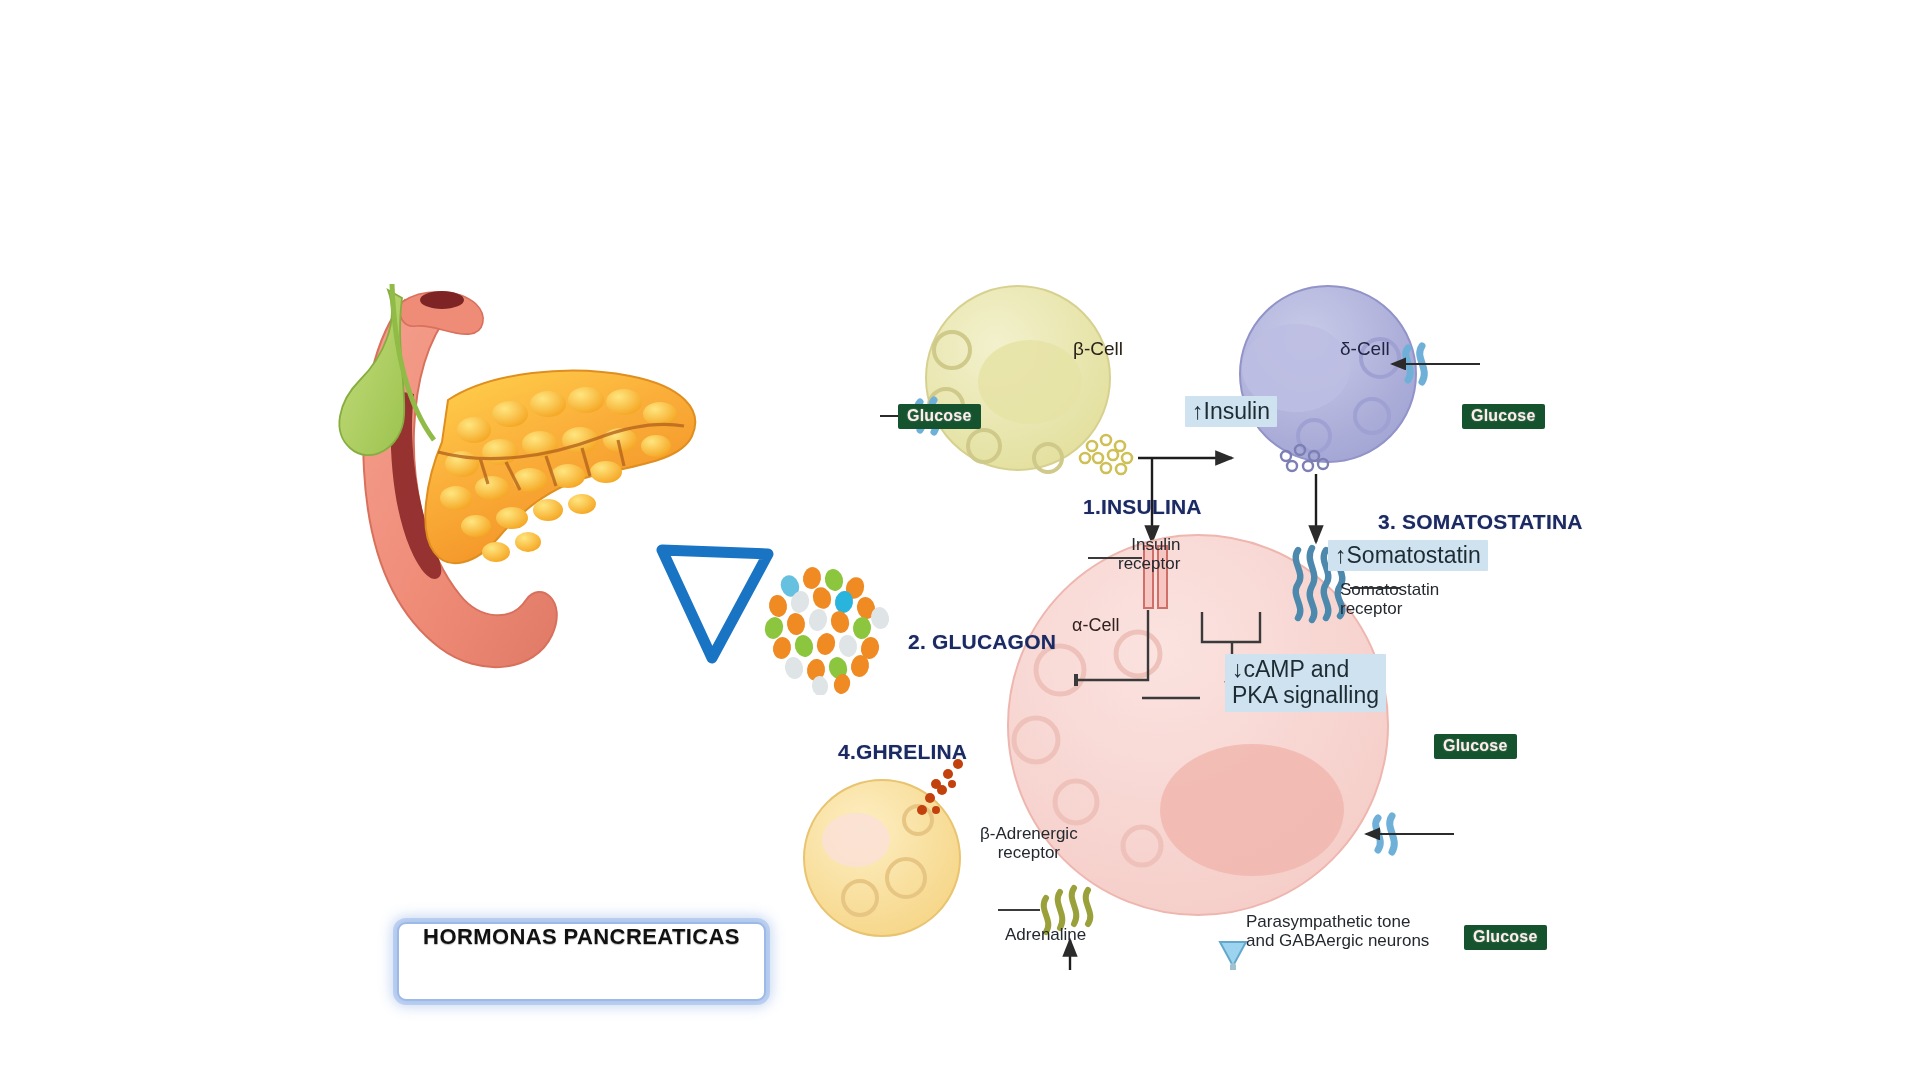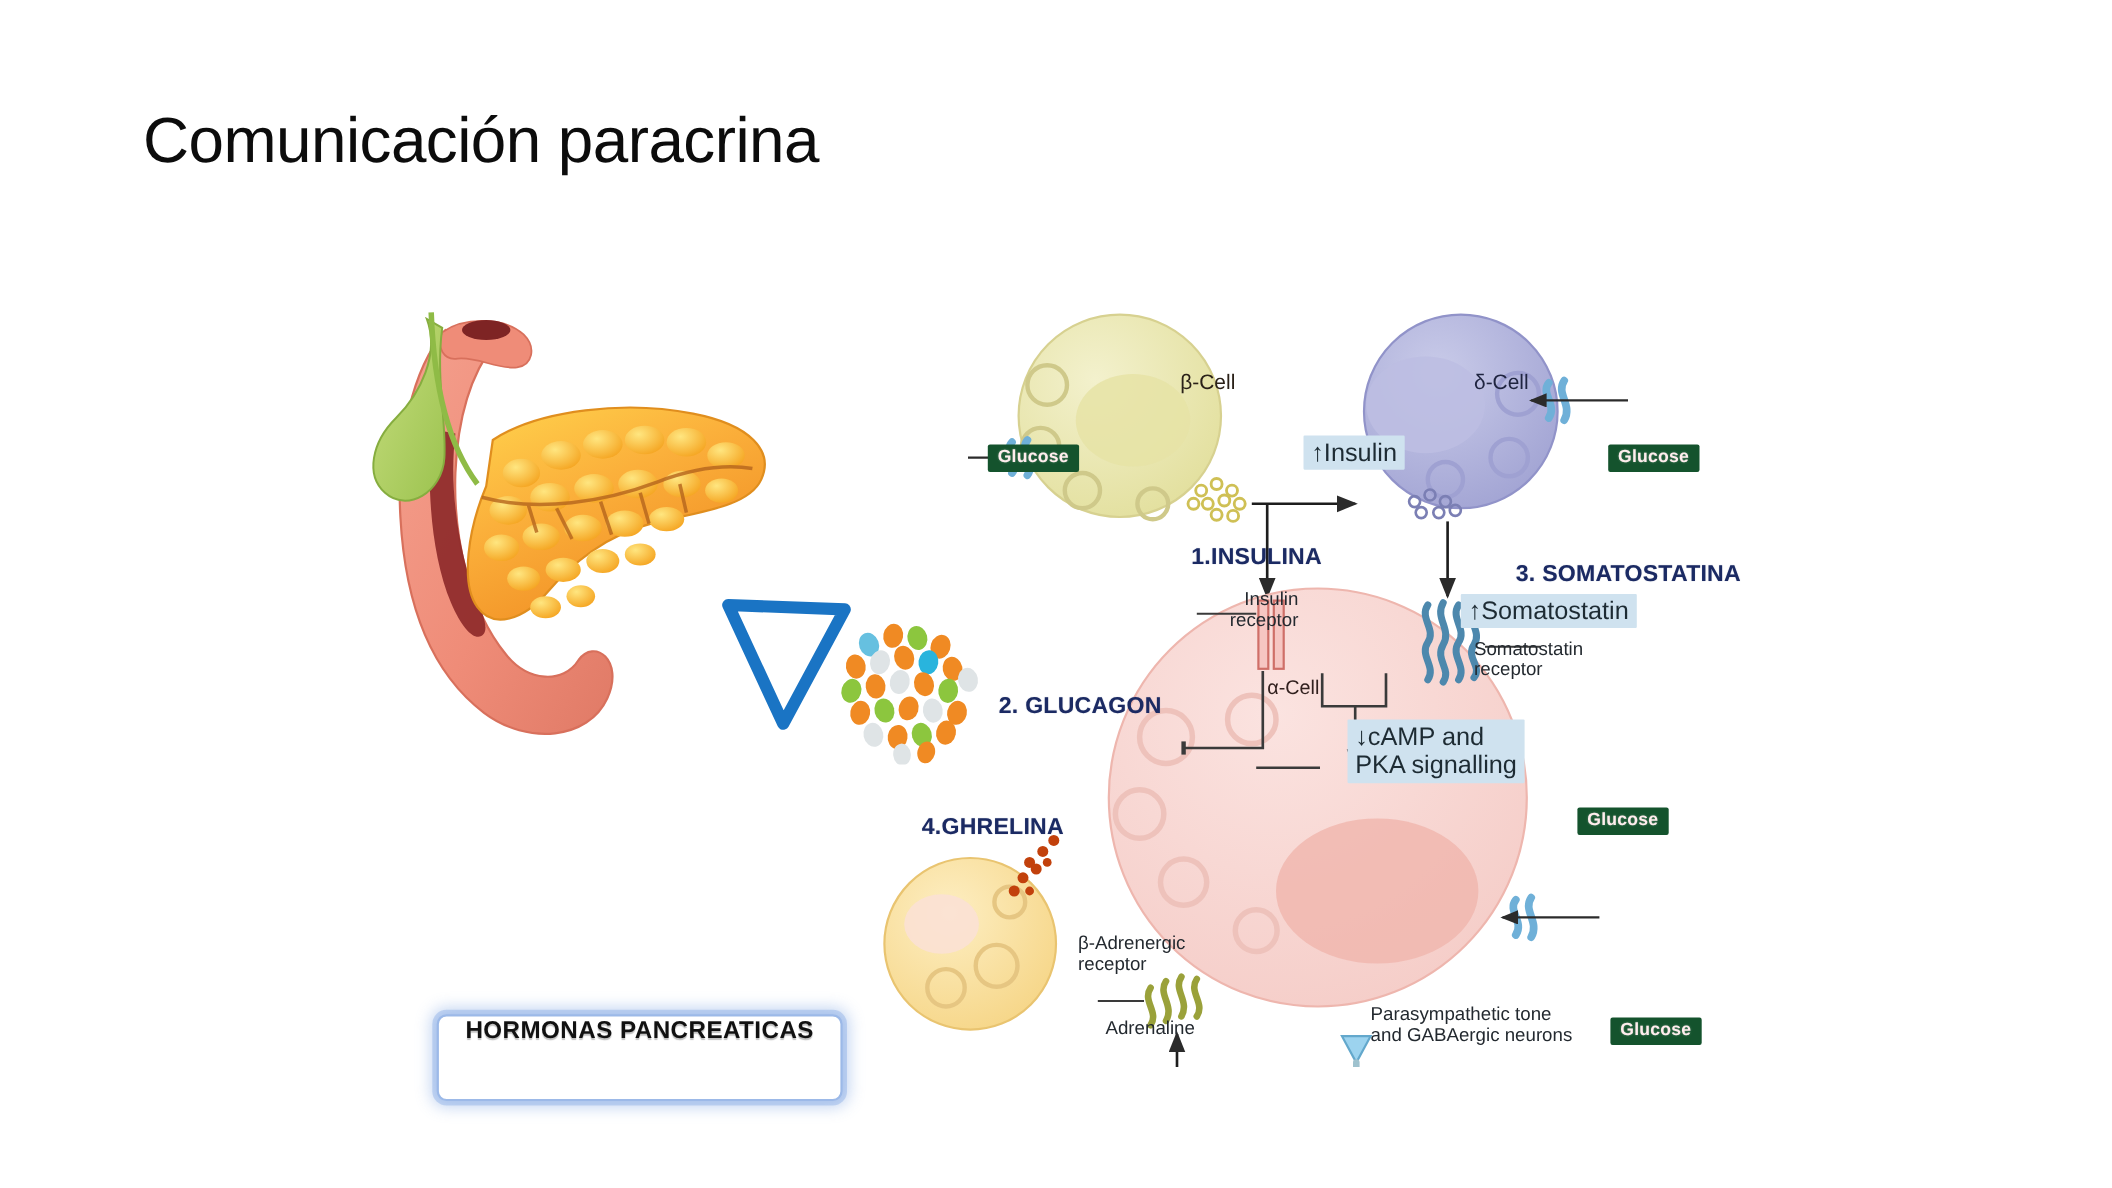--- a/index.html
+++ b/index.html
@@ -84,21 +84,20 @@
     background:#cfe2ef;color:#1d2b33;
     font-size:23px;padding:2px 7px 3px;border-radius:1px;
     white-space:pre;line-height:1.15;
   }
 </style>
 </head>
 <body>
 
 <div id="slide">
 
-  <div id="slide-title">Comunicación paracrina</div>
 
   <div id="figure">
 
     <svg class="organ-svg" width="420" height="420" viewBox="0 0 420 420">
       <defs>
         <linearGradient id="duo" x1="0" y1="0" x2="1" y2="1">
           <stop offset="0%" stop-color="#f4a08e"></stop>
           <stop offset="55%" stop-color="#ef8c78"></stop>
           <stop offset="100%" stop-color="#e07a66"></stop>
         </linearGradient>
@@ -344,37 +343,37 @@
       <g stroke="#3a3a3a" stroke-width="1.8" fill="none">
         <path d="M208 308 L 262 308"></path>
         <path d="M470 338 L 520 338"></path>
         <path d="M118 660 L 160 660"></path>
         <path d="M160 748 L 172 748"></path>
       </g>
     </svg>
 
     <div class="dtext cell" style="left:1073px;top:338px;">β-Cell</div>
     <div class="dtext cell-d" style="left:1340px;top:338px;">δ-Cell</div>
-    <div class="dtext cell-a" style="left:1152px;top:615px;">α-Cell</div>
+    <div class="dtext cell-a" style="left:1072px;top:615px;">α-Cell</div>
 
     <div class="badge-glucose" style="left:898px;top:404px;">Glucose</div>
     <div class="badge-glucose" style="left:1462px;top:404px;">Glucose</div>
     <div class="badge-glucose" style="left:1434px;top:734px;">Glucose</div>
     <div class="badge-glucose" style="left:1464px;top:925px;">Glucose</div>
 
     <div class="badge-blue" style="left:1185px;top:396px;">↑Insulin</div>
     <div class="badge-blue" style="left:1328px;top:540px;">↑Somatostatin</div>
     <div class="badge-blue" style="left:1225px;top:654px;">↓cAMP and
 PKA signalling</div>
 
     <div class="dtext md" style="left:1118px;top:535px;text-align:right;">Insulin
 receptor</div>
     <div class="dtext md" style="left:1340px;top:580px;">Somatostatin
 receptor</div>
-    <div class="dtext md" style="left:980px;top:848px;text-align:left;">β-Adrenergic
+    <div class="dtext md" style="left:980px;top:824px;text-align:center;">β-Adrenergic
 receptor</div>
     <div class="dtext md" style="left:1005px;top:925px;">Adrenaline</div>
     <div class="dtext md" style="left:1246px;top:912px;">Parasympathetic tone
 and GABAergic neurons</div>
 
     <svg style="position:absolute;left:790px;top:758px;" width="190" height="190" viewBox="0 0 190 190">
       <defs>
         <radialGradient id="ggh" cx="38%" cy="32%" r="74%">
           <stop offset="0%" stop-color="#fdeec2"></stop>
           <stop offset="100%" stop-color="#f6d688"></stop>

